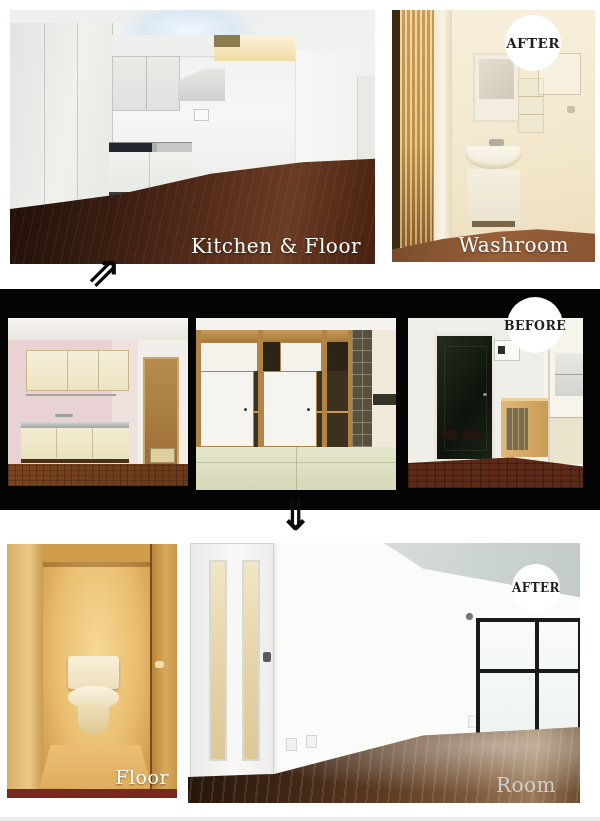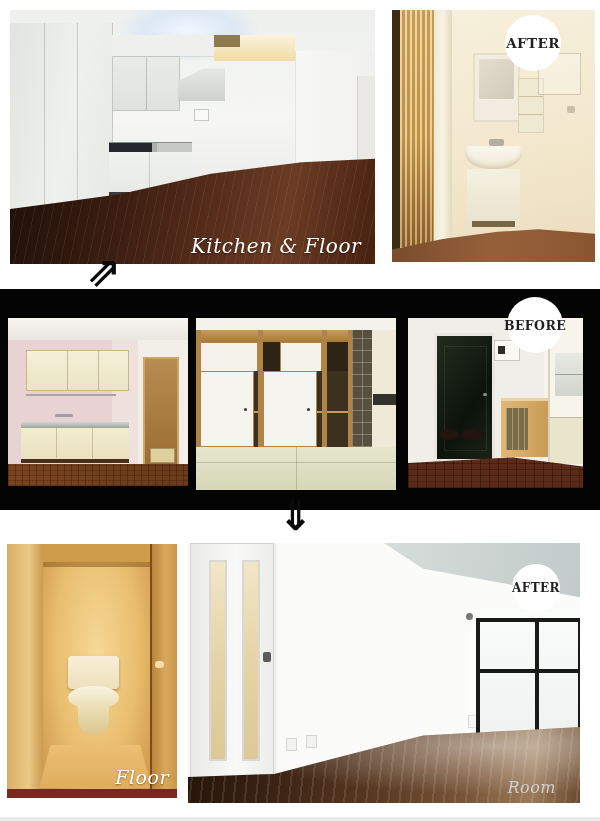--- a/index.html
+++ b/index.html
@@ -3,21 +3,21 @@
 <meta charset="utf-8">
 <style>
   html,body{margin:0;padding:0;}
   body{
     width:600px;height:821px;position:relative;background:#ffffff;
     font-family:"DejaVu Serif",serif;overflow:hidden;
   }
   .e{position:absolute;}
   .ph{position:absolute;overflow:hidden;}
   .cap{
-    position:absolute;font-style:italic;color:#ffffff;
+    position:absolute;color:#ffffff;
     font-family:"DejaVu Serif",serif;letter-spacing:.5px;
     text-shadow:0 1px 2px rgba(0,0,0,.45);white-space:nowrap;
   }
   .badge{
     position:absolute;background:#ffffff;border-radius:50%;
     display:flex;align-items:center;justify-content:center;
     color:#1f1f1f;font-weight:700;letter-spacing:.4px;
     font-family:"DejaVu Serif",serif;z-index:6;
   }
   .arrow{
@@ -221,21 +221,21 @@
       box-shadow:0 0 14px rgba(255,255,255,.9);}
   .rm-mull-h{left:0;top:42%;width:100%;height:4px;background:#191b19;}
   .rm-mull-v{left:56%;top:0;width:4px;height:100%;background:#191b19;}
   .rm-floor{left:0;top:60%;width:100%;height:40%;
       clip-path:polygon(0 75%,22% 72%,60% 35%,100% 27%,100% 100%,0 100%);
       background:
         radial-gradient(ellipse at 78% 45%,rgba(255,255,255,.45),transparent 60%),
         repeating-linear-gradient(96deg,rgba(255,255,255,.1) 0 2px,transparent 2px 11px),
         linear-gradient(95deg,#241509 0%,#3d2414 25%,#5a3a22 50%,#7a5638 72%,#9a7a58 88%,#6a4a2e 100%);}
   .rm-badge{left:324px;top:21px;width:48px;height:48px;font-size:12px;}
-  .rm-cap{right:24px;bottom:6px;font-size:16px;color:#d6d9df;opacity:.88;text-shadow:none;}
+  .rm-cap{right:24px;bottom:6px;font-size:20px;color:#d6d9df;opacity:.88;text-shadow:none;}
 
   .arrow-up{left:86px;top:251px;font-size:42px;}
   .arrow-down{left:278px;top:495px;font-size:42px;}
   .page-bottom-edge{left:0;top:817px;width:600px;height:4px;background:#ebebeb;}
 </style>
 </head>
 <body>
 
 <div class="ph kp">
   <div class="e kp-glow"></div>
@@ -267,20 +267,21 @@
   <div class="e wp-shelf"></div>
   <div class="e wp-faucet"></div>
   <div class="e wp-sink"></div>
   <div class="e wp-vanity"></div>
   <div class="e wp-panel"></div>
   <div class="e wp-hook"></div>
   <div class="e wp-floor"></div>
   <div class="badge wp-badge">
     <span>AFTER</span>
   </div>
+  <div class="cap wp-cap">Washroom</div>
 </div>
 
 <div class="arrow arrow-up">⇗</div>
 
 <div class="ph strip">
 
   <div class="ph ok">
     <div class="e ok-ceil"></div>
     <div class="e ok-wall"></div>
     <div class="e ok-ucab"></div>

